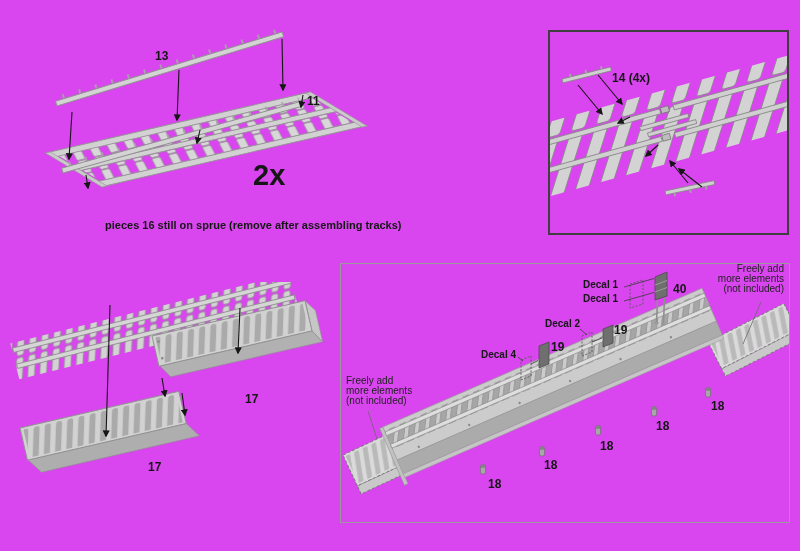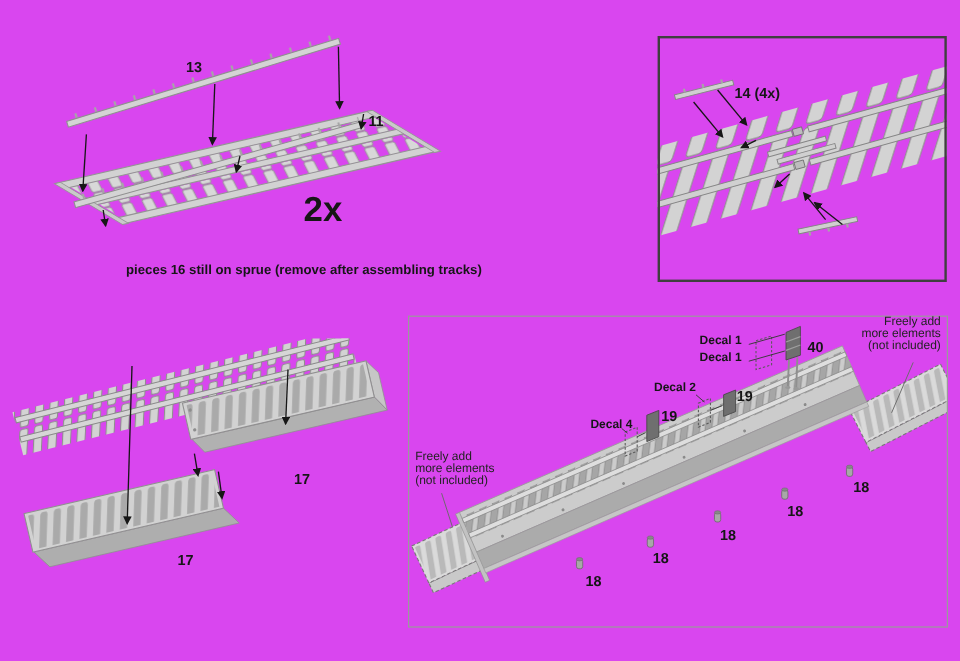--- a/index.html
+++ b/index.html
@@ -245,21 +245,21 @@
   <div class="lbl" style="left:612px;top:72px">14 (4x)</div>
 
   <div class="lbl" style="left:245px;top:393px">17</div>
   <div class="lbl" style="left:148px;top:461px">17</div>
 
   <div class="lbl-sm" style="left:583px;top:280px">Decal 1</div>
   <div class="lbl-sm" style="left:583px;top:294px">Decal 1</div>
   <div class="lbl" style="left:673px;top:283px">40</div>
   <div class="lbl-sm" style="left:545px;top:319px">Decal 2</div>
   <div class="lbl" style="left:614px;top:324px">19</div>
-  <div class="lbl-sm" style="left:492px;top:350px">Decal 4</div>
+  <div class="lbl-sm" style="left:481px;top:350px">Decal 4</div>
   <div class="lbl" style="left:551px;top:341px">19</div>
 
   <div class="lbl" style="left:488px;top:478px">18</div>
   <div class="lbl" style="left:544px;top:459px">18</div>
   <div class="lbl" style="left:600px;top:440px">18</div>
   <div class="lbl" style="left:656px;top:420px">18</div>
   <div class="lbl" style="left:711px;top:400px">18</div>
 
   <div class="note" style="left:700px;top:264px;width:84px;text-align:right">Freely add
 more elements

